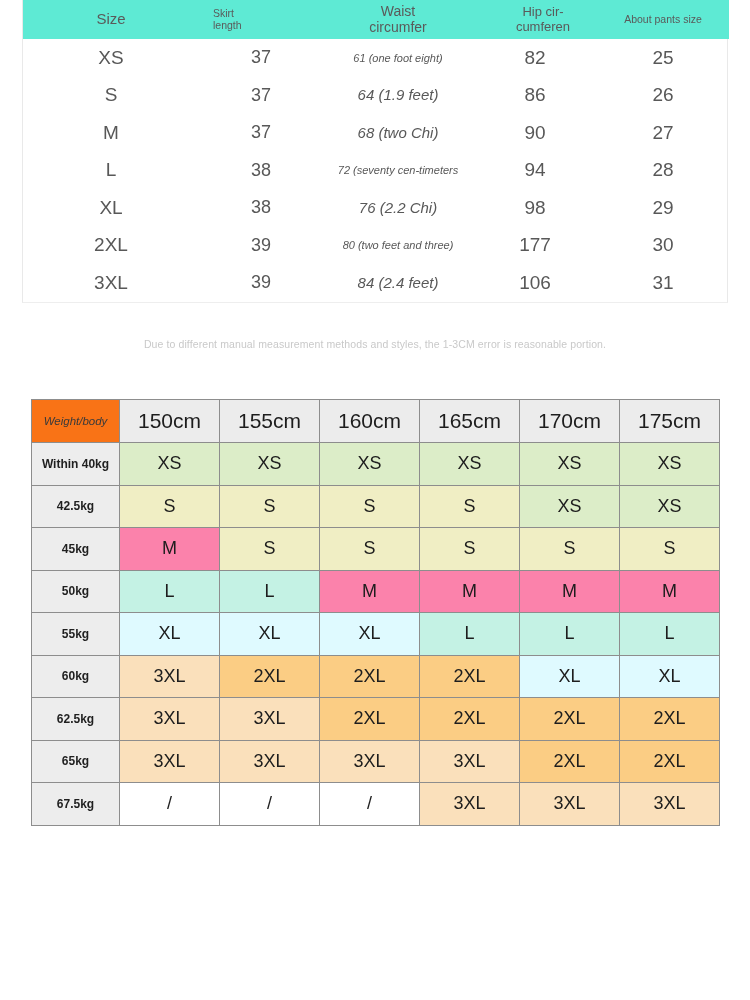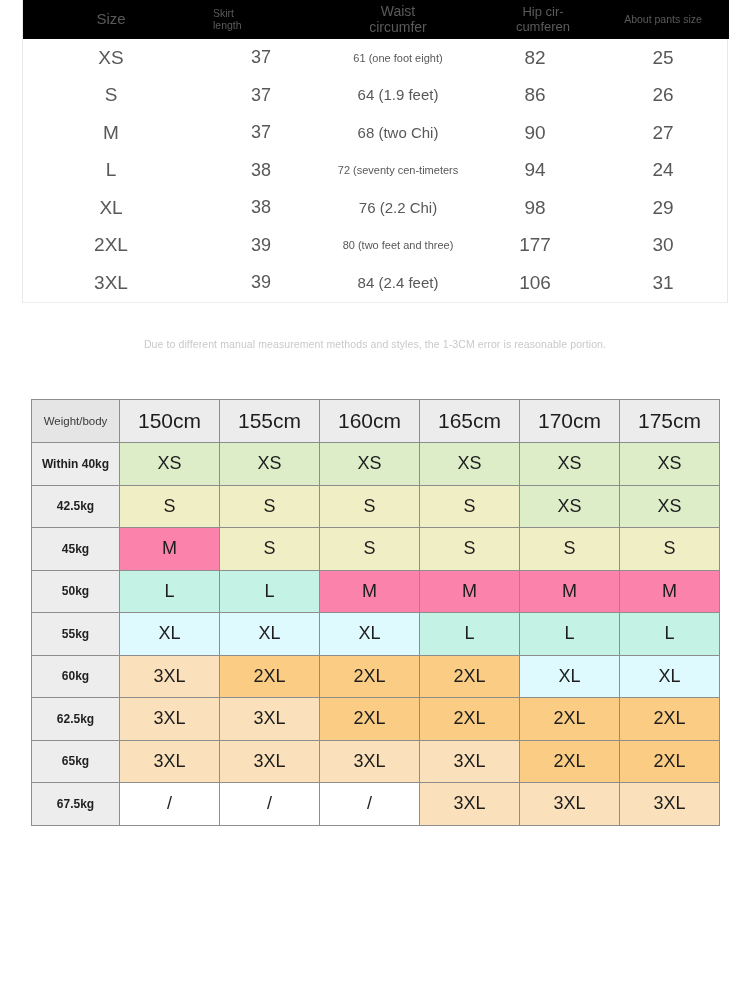--- a/index.html
+++ b/index.html
@@ -29,21 +29,21 @@
     border-right: 1px solid #e9e9e9;
     border-bottom: 1px solid #eeeeee;
     box-sizing: border-box;
   }
   table.spec {
     width: 100%;
     border-collapse: collapse;
     table-layout: fixed;
   }
   table.spec thead tr {
-    background: #000000;
+    background: #5eead4;
   }
   table.spec thead th {
     font-weight: normal;
     color: #5a5a5a;
     padding: 0;
     height: 39px;
     vertical-align: middle;
     text-align: center;
     line-height: 1.12;
   }
@@ -55,21 +55,21 @@
 
   table.spec tbody td {
     height: 37.5px;
     text-align: center;
     vertical-align: middle;
     color: #585858;
     padding: 0;
   }
   .c-size  { font-size: 19px; }
   .c-skirt { font-size: 18px; }
-  .c-waist { font-size: 15px; line-height: 1.1; }
+  .c-waist { font-size: 15px; line-height: 1.1; font-style: italic; }
   .c-waist.small { font-size: 11px; }
   .c-hip   { font-size: 19px; }
   .c-pants { font-size: 19px; }
 
   
   col.col-size  { width: 176px; }
   col.col-skirt { width: 124px; }
   col.col-waist { width: 150px; }
   col.col-hip   { width: 124px; }
   col.col-pants { width: 132px; }
@@ -116,24 +116,25 @@
   .reco-title span { display: block; width: 176px; margin: 0 auto; text-align: left; }
   .reco-head-cell {
     height: 42px;
     background: #ececec;
     font-size: 21px;
     font-weight: normal;
     color: #1d1d1d;
   }
   .reco-corner {
     height: 42px;
-    background: #e5e5e5;
+    background: #f97316;
     font-size: 11.5px;
     font-weight: normal;
     color: #3a3a3a;
+    font-style: italic;
   }
   .reco-rowlabel {
     background: #ededed;
     font-size: 12px;
     color: #1f1f1f;
     height: 41.5px;
     width: 88px;
   }
   .reco-cell {
     height: 41.5px;
@@ -202,21 +203,21 @@
           <td class="c-skirt">37</td>
           <td class="c-waist">68 (two Chi)</td>
           <td class="c-hip">90</td>
           <td class="c-pants">27</td>
         </tr>
         <tr>
           <td class="c-size">L</td>
           <td class="c-skirt">38</td>
           <td class="c-waist small">72 (seventy cen-timeters</td>
           <td class="c-hip">94</td>
-          <td class="c-pants">24</td>
+          <td class="c-pants">28</td>
         </tr>
         <tr>
           <td class="c-size">XL</td>
           <td class="c-skirt">38</td>
           <td class="c-waist">76 (2.2 Chi)</td>
           <td class="c-hip">98</td>
           <td class="c-pants">29</td>
         </tr>
         <tr>
           <td class="c-size">2XL</td>

